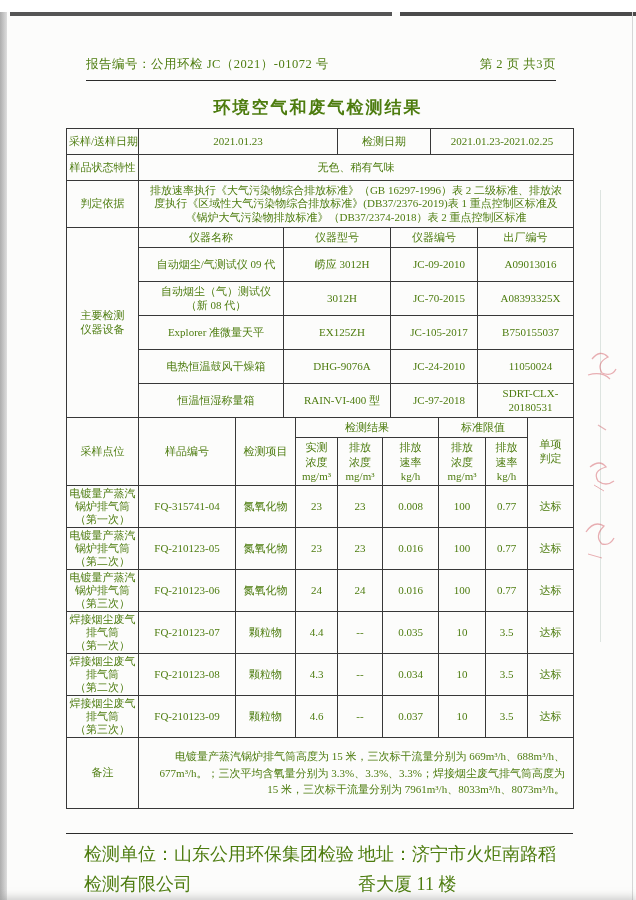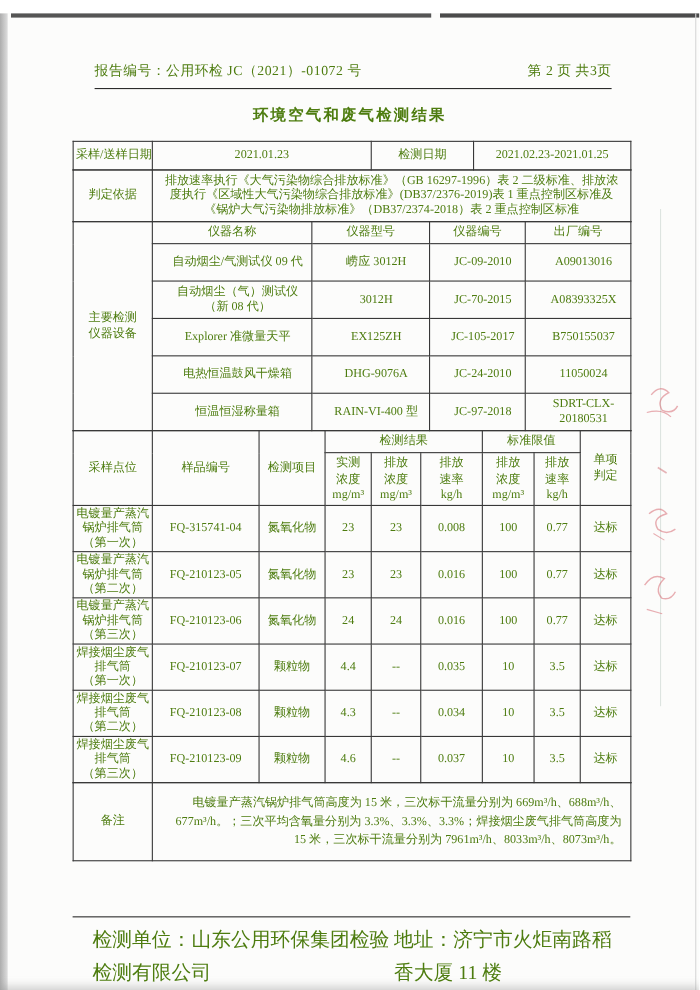--- a/index.html
+++ b/index.html
@@ -21,21 +21,21 @@
     filter:blur(3px);}
   .red-marks{position:absolute;left:578px;top:335px;width:46px;height:235px;opacity:.5;}
   
   .report-line{
     position:absolute;top:44px;left:86px;width:470px;
     display:flex;justify-content:space-between;font-size:12.5px;letter-spacing:.5px;
   }
   .header-rule{position:absolute;top:68px;left:86px;width:470px;border-top:1.6px solid #2b2b2b;}
   .page-title{
     position:absolute;top:84px;left:0;right:0;text-align:center;
-    font-size:14px;font-weight:bold;letter-spacing:2px;
+    font-size:17px;font-weight:bold;letter-spacing:2px;
   }
   
   .tables{position:absolute;top:116px;left:66px;width:507px;}
   table.t{border-collapse:collapse;table-layout:fixed;width:507px;}
   table.t + table.t{margin-top:-1px;}
   .t td{
     border:1px solid #383838;text-align:center;vertical-align:middle;
     font-size:11px;line-height:1.25;padding:1px 2px;
     overflow:hidden;
   }
@@ -95,21 +95,25 @@
           <col style="width:72px">
           <col style="width:199px">
           <col style="width:93px">
           <col style="width:143px">
         </colgroup>
       <tbody>
       <tr>
         <td class="nowrap">采样/送样日期</td>
         <td>2021.01.23</td>
         <td>检测日期</td>
-        <td>2021.02.23-2021.01.25</td>
+        <td>2021.01.23-2021.02.25</td>
+      </tr>
+      <tr>
+        <td class="nowrap">样品状态特性</td>
+        <td colspan="3">无色、稍有气味</td>
       </tr>
     </tbody>
       </table>
 
     <table class="t t2">
       <colgroup>
           <col style="width:72px">
           <col style="width:435px">
         </colgroup>
       <tbody>

